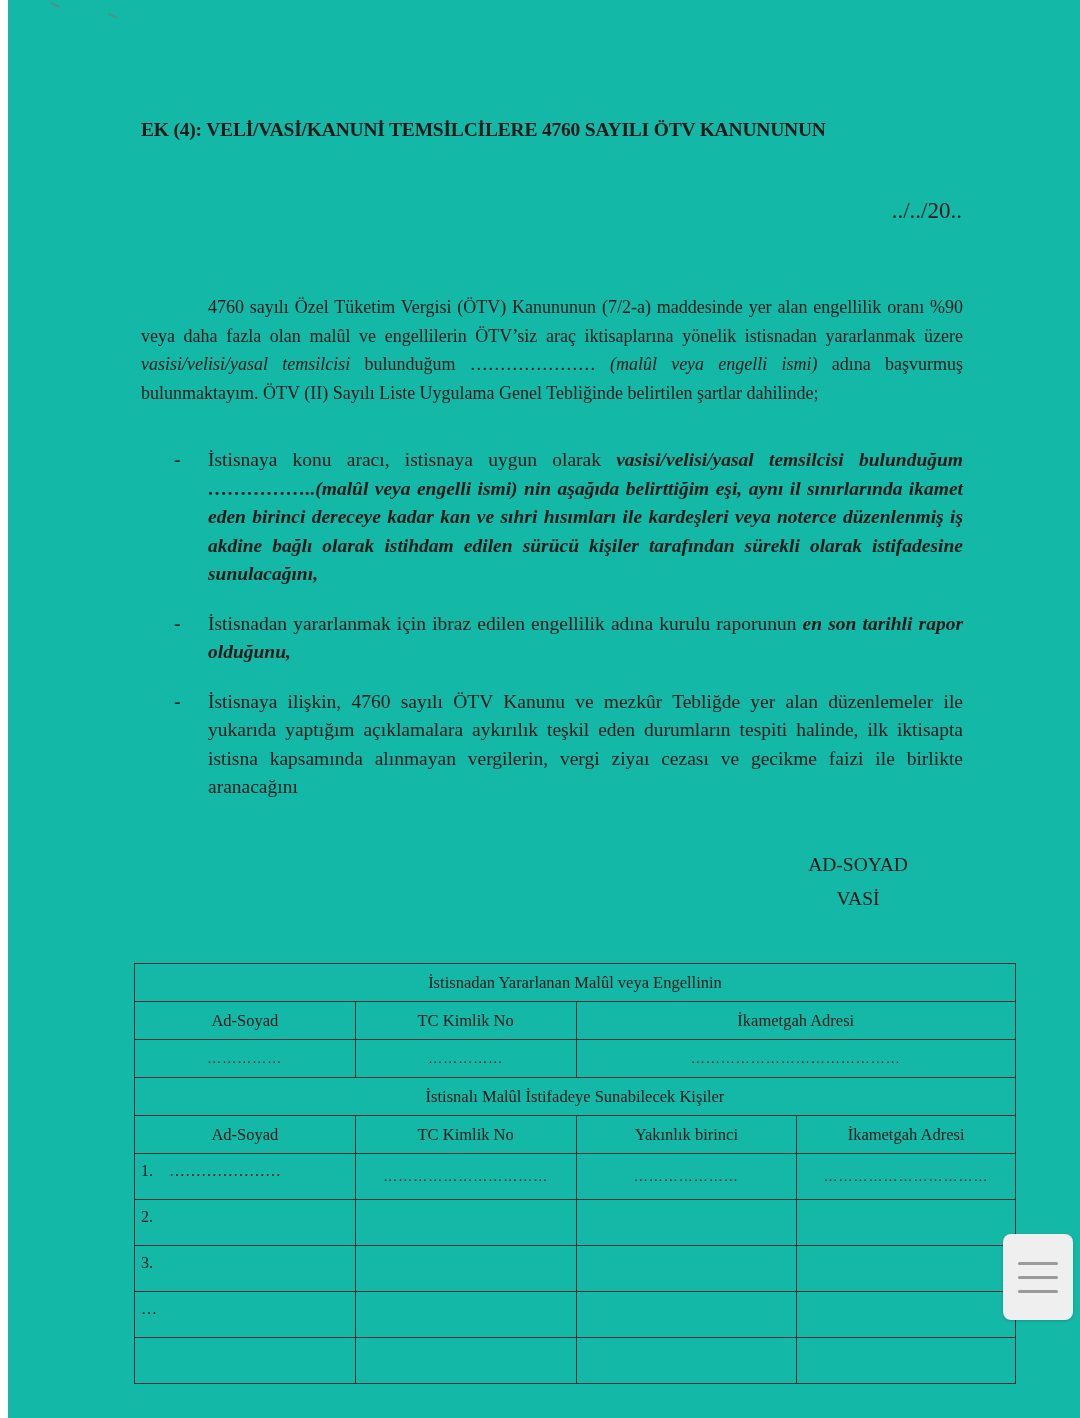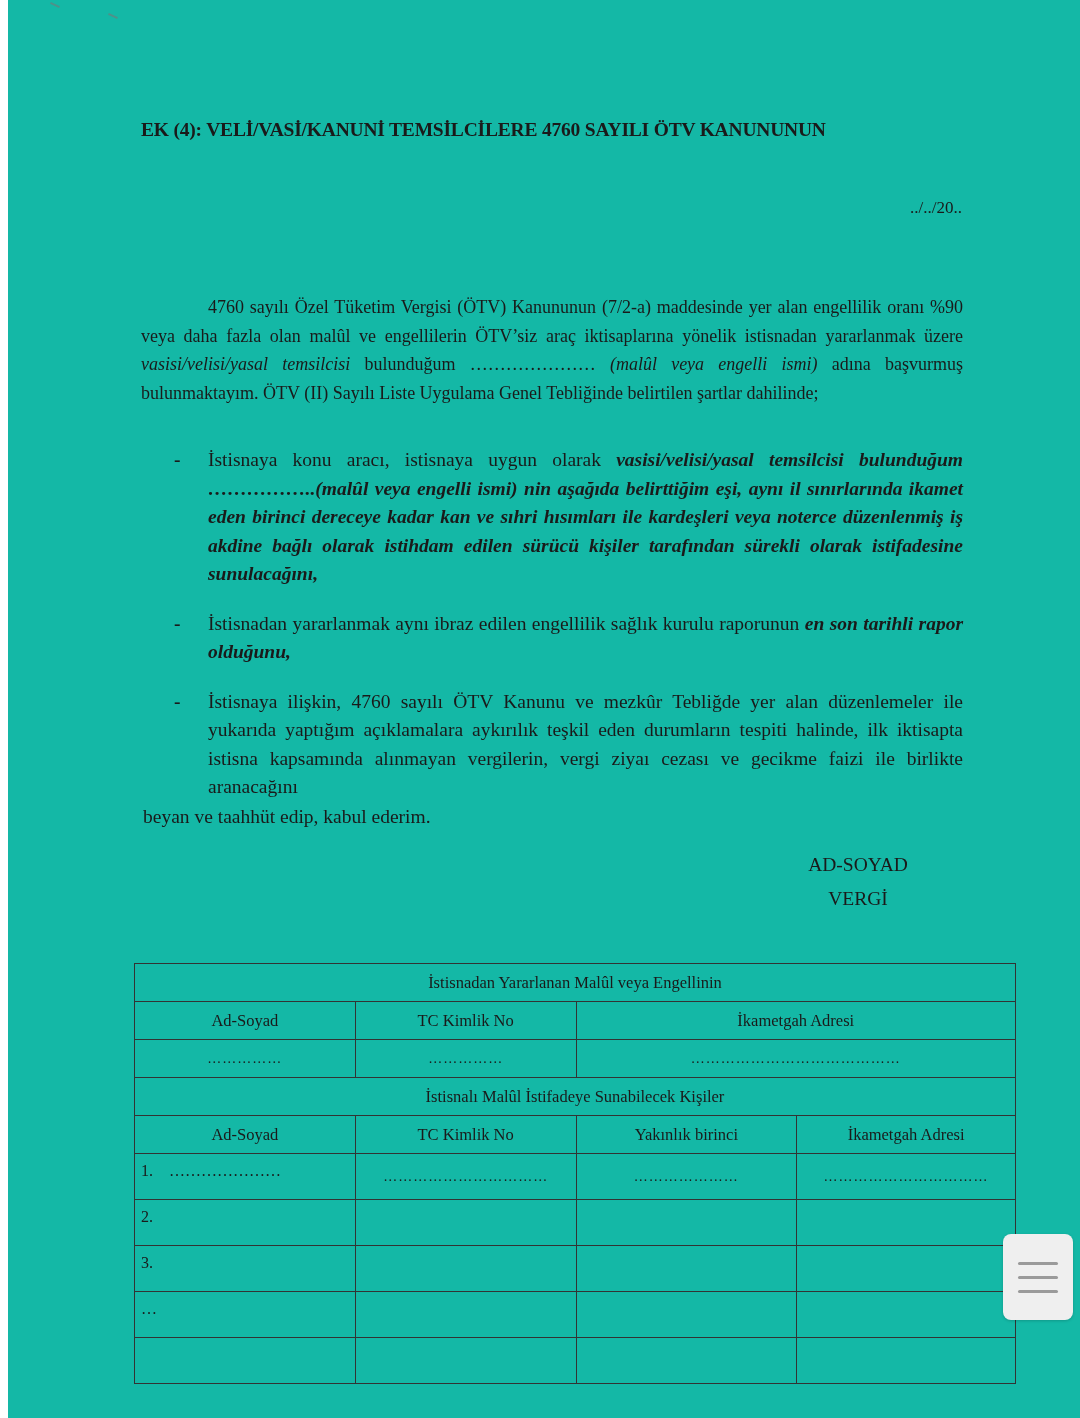--- a/index.html
+++ b/index.html
@@ -5,21 +5,21 @@
   html, body { margin: 0; padding: 0; }
   body {
     width: 1080px; height: 1418px; background: #ffffff; position: relative; overflow: hidden;
     font-family: "Liberation Serif", "DejaVu Serif", serif; color: #1a1a1a;
   }
   .page { position: absolute; left: 8px; top: 0; width: 1080px; height: 1418px; background: #14b8a6; }
   .title {
     position: absolute; left: 133px; top: 115px; width: 800px;
     font-weight: bold; font-size: 19.5px; line-height: 29px; letter-spacing: -0.2px;
   }
-  .date { position: absolute; right: 126px; top: 198px; font-size: 17px; }
+  .date { position: absolute; right: 126px; top: 198px; font-size: 23px; }
   .recipient {
     position: absolute; left: 0; width: 1080px; top: 244px; text-align: center;
     font-weight: bold; font-size: 19px; letter-spacing: 0.2px;
   }
   .recipient span { margin-left: 0px; }
   .para {
     position: absolute; left: 133px; top: 293px; width: 822px;
     font-size: 18px; line-height: 28.5px; text-align: justify; text-indent: 67px;
   }
   .para i { font-style: italic; }
@@ -65,31 +65,30 @@
 
   <div class="para"><span>4760 sayılı Özel Tüketim Vergisi (ÖTV) Kanununun (7/2-a) maddesinde yer alan engellilik oranı %90 veya daha fazla olan malûl ve engellilerin ÖTV’siz araç iktisaplarına yönelik istisnadan yararlanmak üzere </span><i>vasisi/velisi/yasal temsilcisi</i><span> bulunduğum ………………… </span><i>(malûl veya engelli ismi)</i><span> adına başvurmuş bulunmaktayım. ÖTV (II) Sayılı Liste Uygulama Genel Tebliğinde belirtilen şartlar dahilinde;</span></div>
 
   <div class="bullets">
     <div class="bullet">
       <span class="dash">-</span>
       <span>İstisnaya konu aracı, istisnaya uygun olarak </span><span class="bi">vasisi/velisi/yasal temsilcisi bulunduğum ……………..(malûl veya engelli ismi) nin aşağıda belirttiğim eşi, aynı il sınırlarında ikamet eden birinci dereceye kadar kan ve sıhri hısımları ile kardeşleri veya noterce düzenlenmiş iş akdine bağlı olarak istihdam edilen sürücü kişiler tarafından sürekli olarak istifadesine sunulacağını,</span>
     </div>
     <div class="bullet">
       <span class="dash">-</span>
-      <span>İstisnadan yararlanmak aynı ibraz edilen engellilik sağlık kurulu raporunun </span><span class="bi">en son tarihli rapor olduğunu,</span>
+      <span>İstisnadan yararlanmak için ibraz edilen engellilik adına kurulu raporunun </span><span class="bi">en son tarihli rapor olduğunu,</span>
     </div>
     <div class="bullet">
       <span class="dash">-</span>
       <span>İstisnaya ilişkin, 4760 sayılı ÖTV Kanunu ve mezkûr Tebliğde yer alan düzenlemeler ile yukarıda yaptığım açıklamalara aykırılık teşkil eden durumların tespiti halinde, ilk iktisapta istisna kapsamında alınmayan vergilerin, vergi ziyaı cezası ve gecikme faizi ile birlikte aranacağını</span><span class="bi"></span>
     </div>
   </div>
 
-  <div class="closing">beyan ve taahhüt edip, kabul ederim.</div>
   <div class="sign ad">AD-SOYAD</div>
-  <div class="sign imza">VERGİ</div>
+  <div class="sign imza">VASİ</div>
 
   <table class="form">
     <colgroup>
       <col style="width:221px">
         <col style="width:221px">
         <col style="width:221px">
         <col style="width:219px">
     </colgroup>
     <tbody>
         <tr>

